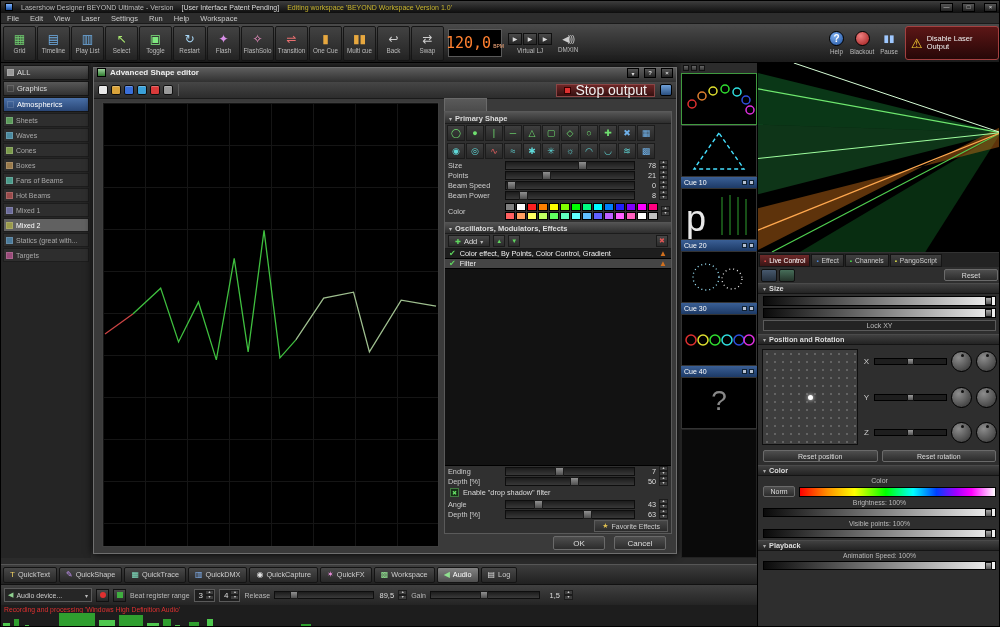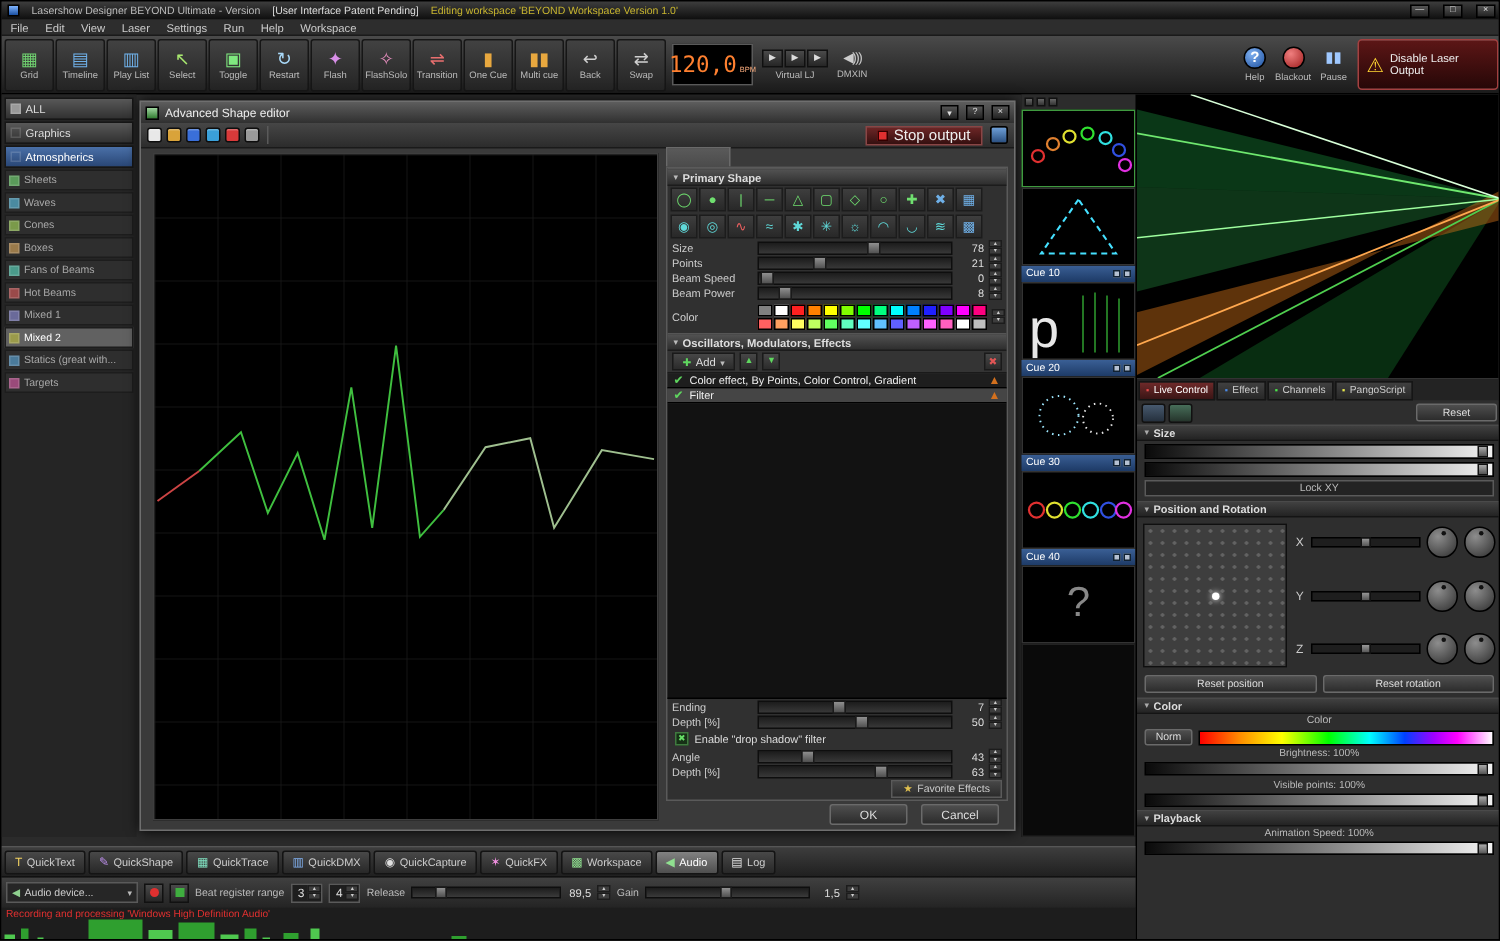--- a/index.html
+++ b/index.html
@@ -41,28 +41,28 @@
   .dtext{font-size:7.5px;color:#eee;line-height:1.1}
 
   
   .sidebar{position:absolute;left:0;top:62px;width:90px;height:495px;background:#252525;padding:2px}
   .sgroup{height:15px;background:linear-gradient(#585858,#313131);border:1px solid #161616;display:flex;align-items:center;gap:3px;padding-left:3px;font-size:7.5px;color:#ddd;margin-bottom:1px}
   .sitem{height:14px;background:#2e2e2e;border:1px solid #1d1d1d;display:flex;align-items:center;gap:3px;padding-left:2px;font-size:7px;color:#a8a8a8;margin-bottom:1px;white-space:nowrap;overflow:hidden}
   .chip{width:7px;height:7px;border:1px solid rgba(255,255,255,.15);flex:0 0 auto}
 
   
   .editor{position:absolute;left:92px;top:66px;width:584px;height:487px;background:#3a3a3a;border:1px solid #6f6f6f;box-shadow:0 0 8px #000}
-  .etitle{height:14px;background:linear-gradient(#5d5d5d,#303030);display:flex;align-items:center;gap:4px;padding:0 3px;font-size:8px;font-weight:normal;color:#eee}
+  .etitle{height:14px;background:linear-gradient(#5d5d5d,#303030);display:flex;gap:4px;padding:0 3px;font-size:8px;font-weight:bold;color:#eee}
   .eicon{width:9px;height:9px;background:linear-gradient(#9fd49f,#2f7a2f);border:1px solid #000}
   .ewb{width:12px;height:10px;background:linear-gradient(#555,#222);border:1px solid #000;color:#ddd;font-size:6px;display:flex;align-items:center;justify-content:center;margin-left:1px}
   .etoolbar{height:17px;background:linear-gradient(#464646,#2c2c2c);border-bottom:1px solid #1a1a1a;display:flex;align-items:center;gap:2px;padding:0 4px}
   .chips{display:flex;gap:3px}
   .mchip{width:10px;height:10px;border:1px solid #0e0e0e;border-radius:2px;box-shadow:inset 0 1px rgba(255,255,255,.25)}
   .vsep{width:1px;height:12px;background:#5a5a5a;margin:0 3px}
-  .stopbtn{height:13px;background:linear-gradient(#6d2626,#351010);border:1px solid #8a4545;color:#eee;font-size:10px;display:flex;align-items:center;gap:4px;padding:0 7px}
+  .stopbtn{height:13px;background:linear-gradient(#6d2626,#351010);border:1px solid #8a4545;color:#eee;font-size:14px;display:flex;align-items:center;gap:4px;padding:0 7px}
   .stopsq{width:7px;height:7px;background:#e03030;border:1px solid #300}
   .bluechip{width:12px;height:12px;background:linear-gradient(#6fa0d8,#2a4f80);border:1px solid #000;border-radius:2px;margin-left:3px}
   .canvas{position:absolute;left:8px;top:34px;width:337px;height:445px;background:#000;border:1px solid #3e3e3e;background-image:linear-gradient(#151515 1px,transparent 1px),linear-gradient(90deg,#151515 1px,transparent 1px);background-size:42px 42px}
   .canvas svg{position:absolute;left:0;top:0;width:100%;height:100%}
 
   
   .shape-panel{position:absolute;left:350px;top:30px;width:228px;height:436px}
   .tab{display:inline-block;height:13px;padding:16px 9px;background:linear-gradient(#5a5a5a,#333);border:1px solid #6a6a6a;border-bottom:none;font-size:8px;color:#eee;line-height:12px}
   .panel-body{position:absolute;top:13px;left:0;right:0;bottom:0;border:1px solid #5a5a5a;background:#303030;display:flex;flex-direction:column}
   .shead{flex:0 0 12px;background:linear-gradient(#525252,#2e2e2e);border-bottom:1px solid #1c1c1c;border-top:1px solid #555;display:flex;align-items:center;padding-left:4px;font-size:7.5px;font-weight:bold;color:#ddd}

